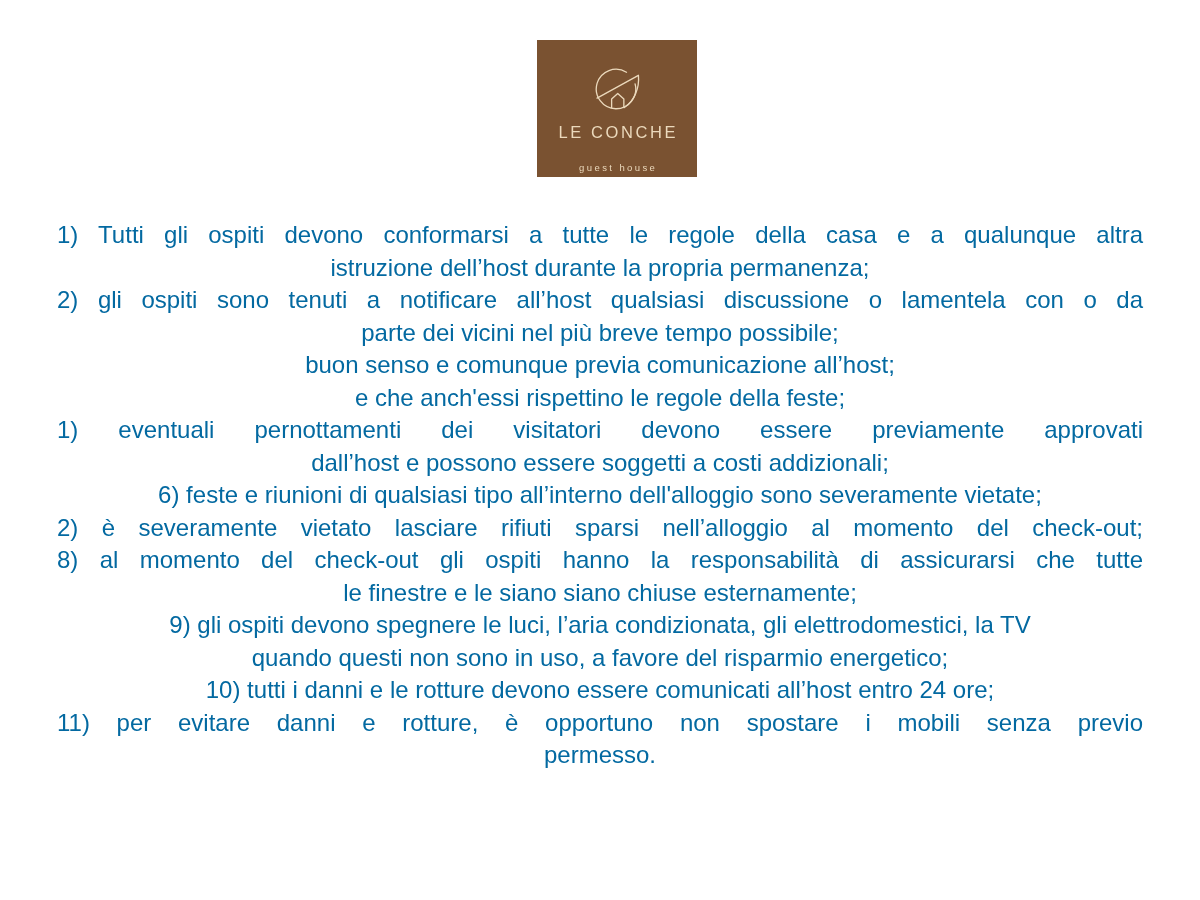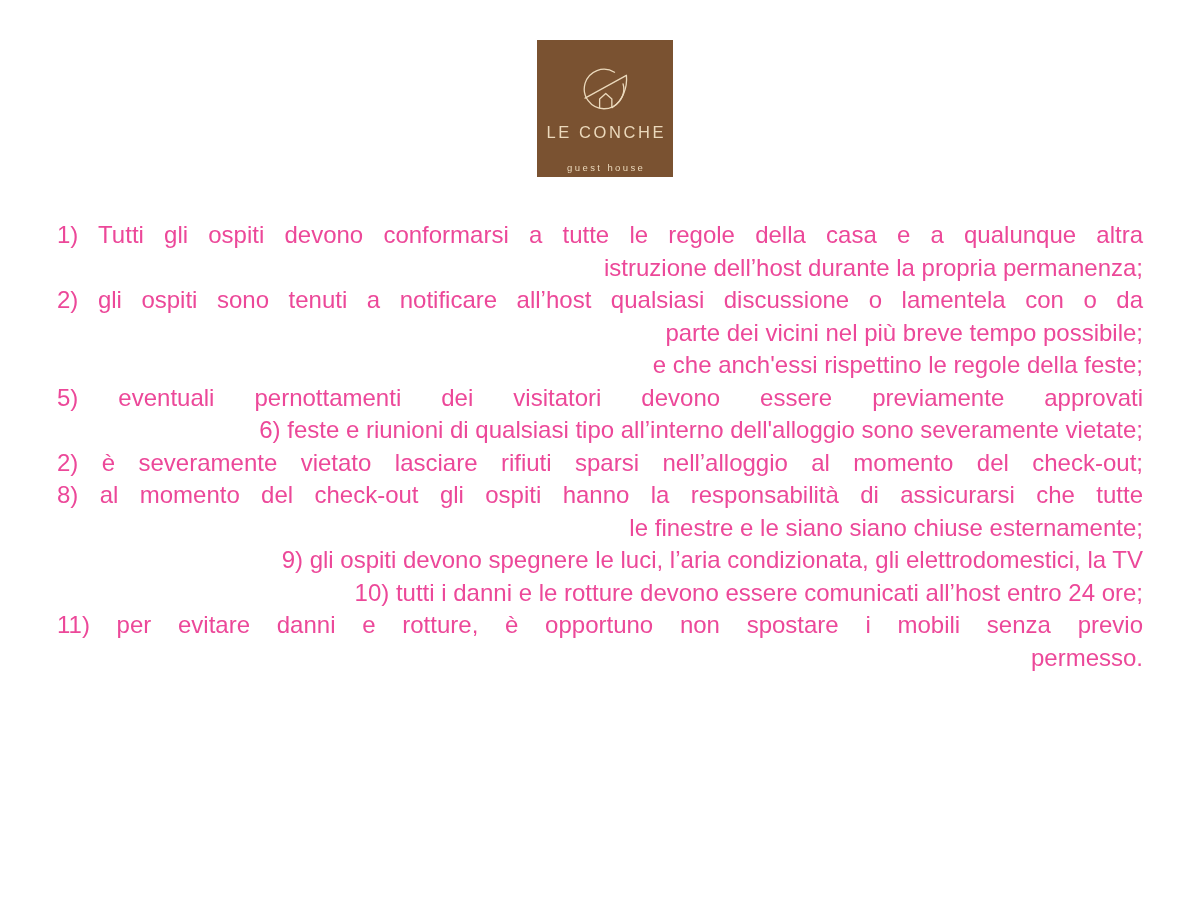--- a/index.html
+++ b/index.html
@@ -9,21 +9,21 @@
     font-family: "Liberation Sans", sans-serif;
     position: relative;
     overflow: hidden;
   }
 
   
   .logo-card {
     position: absolute;
     left: 537px;
     top: 40px;
-    width: 136px;
+    width: 160px;
     height: 137px;
     background: #7A5231;
     display: flex;
     flex-direction: column;
     align-items: center;
   }
   .logo-icon {
     margin-top: 25px;
     width: 47px;
     height: 47px;
@@ -47,26 +47,26 @@
     white-space: nowrap;
     text-indent: 2.4px;
   }
 
   
   .rules {
     position: absolute;
     left: 57px;
     top: 219px;
     width: 1086px;
-    color: #ec4899;
+    color: #0369a1;
     font-size: 24px;
     line-height: 32.5px;
     font-weight: 400;
   }
-  .rule-line { text-align: right; }
+  .rule-line { text-align: center; }
   .rule-line.justify {
     text-align: justify;
     text-align-last: justify;
   }
 </style>
 </head>
 <body>
 
 <div class="logo-card">
   <svg class="logo-icon" viewBox="0 0 100 100" fill="none" stroke="#EBD9BC" stroke-width="2.8" stroke-linecap="round" stroke-linejoin="round">
@@ -81,23 +81,26 @@
   </svg>
   <div class="logo-title">LE CONCHE</div>
   <div class="logo-subtitle">guest house</div>
 </div>
 
 <div class="rules">
   <div class="rule-line justify">1) Tutti gli ospiti devono conformarsi a tutte le regole della casa e a qualunque altra</div>
   <div class="rule-line">istruzione dell’host durante la propria permanenza;</div>
   <div class="rule-line justify">2) gli ospiti sono tenuti a notificare all’host qualsiasi discussione o lamentela con o da</div>
   <div class="rule-line">parte dei vicini nel più breve tempo possibile;</div>
+  <div class="rule-line">buon senso e comunque previa comunicazione all’host;</div>
   <div class="rule-line">e che anch'essi rispettino le regole della feste;</div>
-  <div class="rule-line justify">5) eventuali pernottamenti dei visitatori devono essere previamente approvati</div>
+  <div class="rule-line justify">1) eventuali pernottamenti dei visitatori devono essere previamente approvati</div>
+  <div class="rule-line">dall’host e possono essere soggetti a costi addizionali;</div>
   <div class="rule-line">6) feste e riunioni di qualsiasi tipo all’interno dell'alloggio sono severamente vietate;</div>
   <div class="rule-line justify">2) è severamente vietato lasciare rifiuti sparsi nell’alloggio al momento del check-out;</div>
   <div class="rule-line justify">8) al momento del check-out gli ospiti hanno la responsabilità di assicurarsi che tutte</div>
   <div class="rule-line">le finestre e le siano siano chiuse esternamente;</div>
   <div class="rule-line">9) gli ospiti devono spegnere le luci, l’aria condizionata, gli elettrodomestici, la TV</div>
+  <div class="rule-line">quando questi non sono in uso, a favore del risparmio energetico;</div>
   <div class="rule-line">10) tutti i danni e le rotture devono essere comunicati all’host entro 24 ore;</div>
   <div class="rule-line justify">11) per evitare danni e rotture, è opportuno non spostare i mobili senza previo</div>
   <div class="rule-line">permesso.</div>
 </div>
 
 </body></html>

